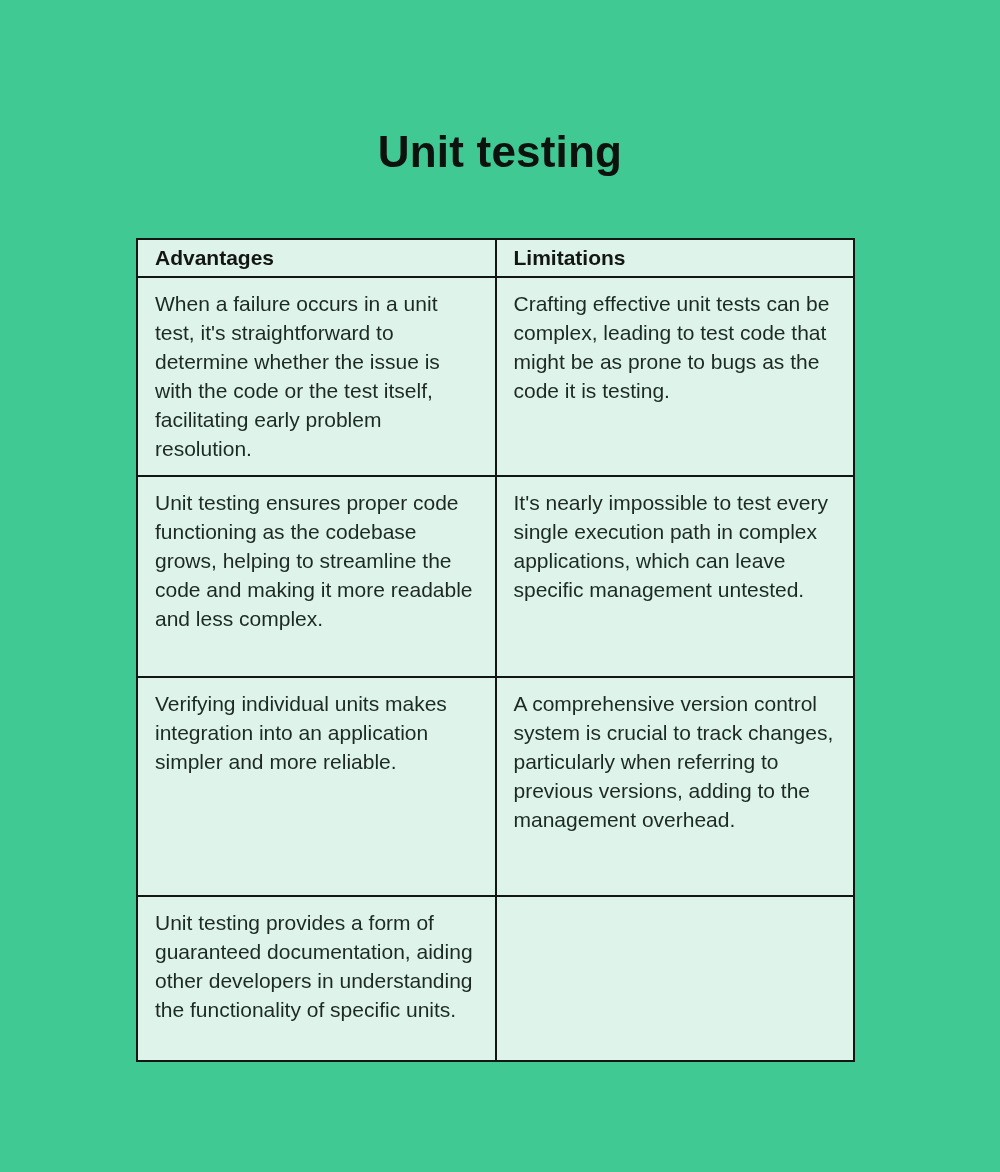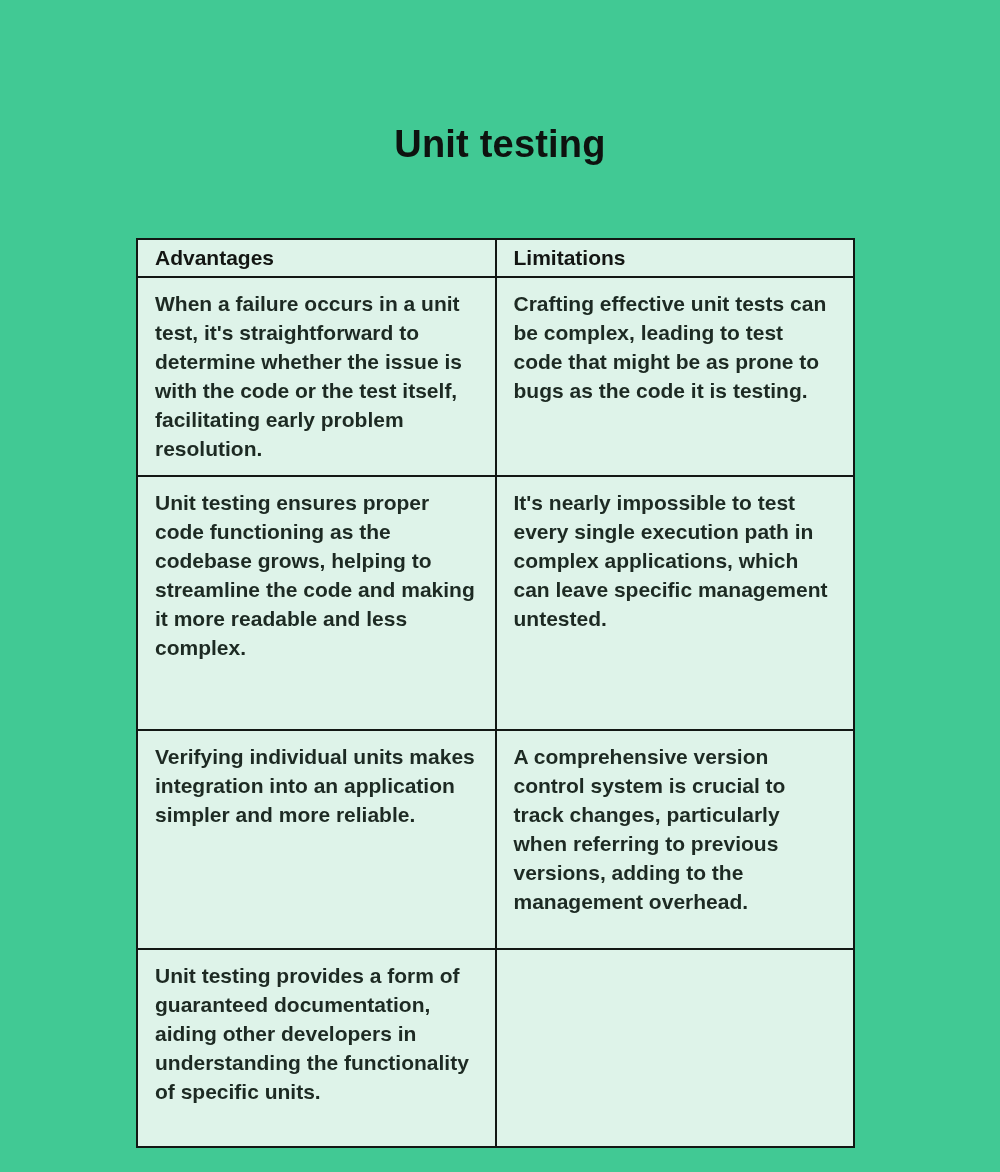--- a/index.html
+++ b/index.html
@@ -13,21 +13,21 @@
     font-family: "Liberation Sans", "DejaVu Sans", sans-serif;
     position: relative;
     overflow: hidden;
   }
   .page-title {
     position: absolute;
     top: 98px;
     left: 0;
     width: 1000px;
     text-align: center;
-    font-size: 38px;
+    font-size: 44px;
     font-weight: 700;
     color: #0E120F;
     letter-spacing: 0.2px;
   }
   table.compare-table {
     position: absolute;
     left: 136px;
     top: 238px;
     width: 719px;
     border-collapse: collapse;
@@ -47,29 +47,29 @@
     height: 37px;
     vertical-align: middle;
     font-size: 21px;
     font-weight: 700;
     color: #131613;
     padding-top: 6px;
     padding-bottom: 6px;
   }
   table.compare-table td {
     font-size: 21px;
-    font-weight: 700;
+    font-weight: 400;
     color: #1D2A23;
     line-height: 29px;
     border-radius: 31px;
   }
   tr.body-row-0 { height: 198px; }
-  tr.body-row-1 { height: 254px; }
+  tr.body-row-1 { height: 201px; }
   tr.body-row-2 { height: 219px; }
-  tr.body-row-3 { height: 198px; }
+  tr.body-row-3 { height: 165px; }
 </style>
 </head>
 <body>
 
 <h1 class="page-title">Unit testing</h1>
 
 <table class="compare-table">
   <thead>
     <tr>
       <th>Advantages</th>

